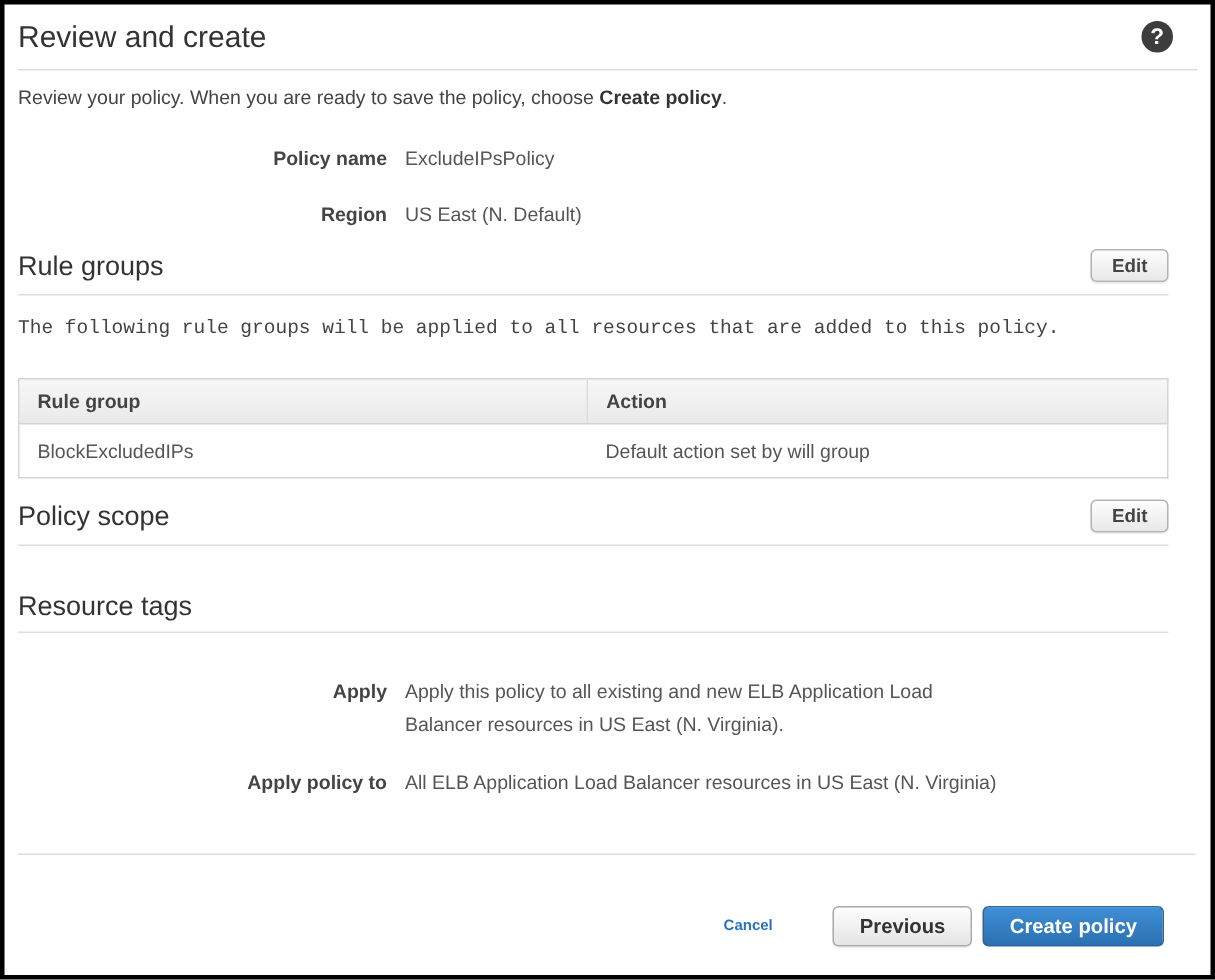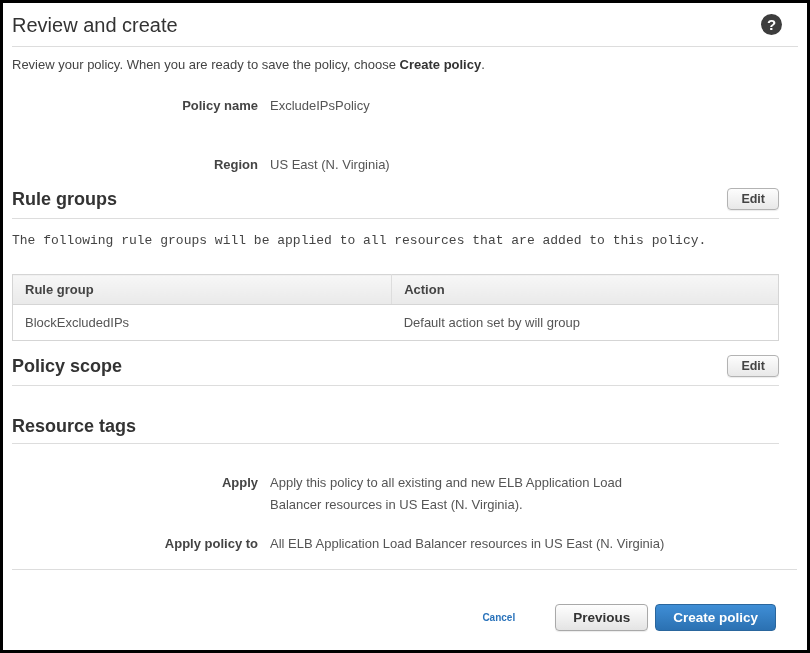--- a/index.html
+++ b/index.html
@@ -28,28 +28,28 @@
   .title-divider { border: 0; border-top: 1px solid #ddd; margin: 9px 0 0 0; }
 
   .intro { margin: 10px 0 0 0; }
   .intro b { color: #333; }
 
   
   .form-row { display: flex; align-items: flex-start; }
   .form-label { width: 246px; text-align: right; font-weight: bold; flex-shrink: 0; color: #444; }
   .form-value { margin-left: 12px; color: #555; }
   .row-policy-name { margin-top: 26px; }
-  .row-region { margin-top: 44px; }
+  .row-region { margin-top: 22px; }
 
   
   .section-head {
     display: flex; justify-content: space-between; align-items: center;
     border-bottom: 1px solid #ddd; padding-bottom: 8px; margin-right: 19px;
   }
-  .section-head h2 { font-size: 18px; font-weight: bold; color: #333; margin: 0; }
+  .section-head h2 { font-size: 18px; font-weight: normal; color: #333; margin: 0; }
   .sec-rule-groups { margin-top: 16px; }
   .sec-policy-scope { margin-top: 14px; }
   .sec-resource-tags { margin-top: 30px; padding-bottom: 6px; }
 
   .btn-small {
     padding: 3px 13px; font-size: 12.5px; font-weight: bold; color: #444;
     background: linear-gradient(#fdfdfd, #e8e8e8);
     border: 1px solid #b3b3b3; border-radius: 4px;
     box-shadow: 0 1px 1px rgba(0,0,0,0.08);
     cursor: pointer; font-family: inherit;
@@ -120,21 +120,21 @@
 
   <p class="intro"><span>Review your policy. When you are ready to save the policy, choose </span><b>Create policy</b><span>.</span></p>
 
   <div class="form-row row-policy-name">
     <div class="form-label">Policy name</div>
     <div class="form-value">ExcludeIPsPolicy</div>
   </div>
 
   <div class="form-row row-region">
     <div class="form-label">Region</div>
-    <div class="form-value">US East (N. Virginia)</div>
+    <div class="form-value">US East (N. Default)</div>
   </div>
 
   <div class="section-head sec-rule-groups">
     <h2>Rule groups</h2>
     <button class="btn-small">Edit</button>
   </div>
 
   <p class="section-desc">The following rule groups will be applied to all resources that are added to this policy.</p>
 
   <table class="rule-table">

